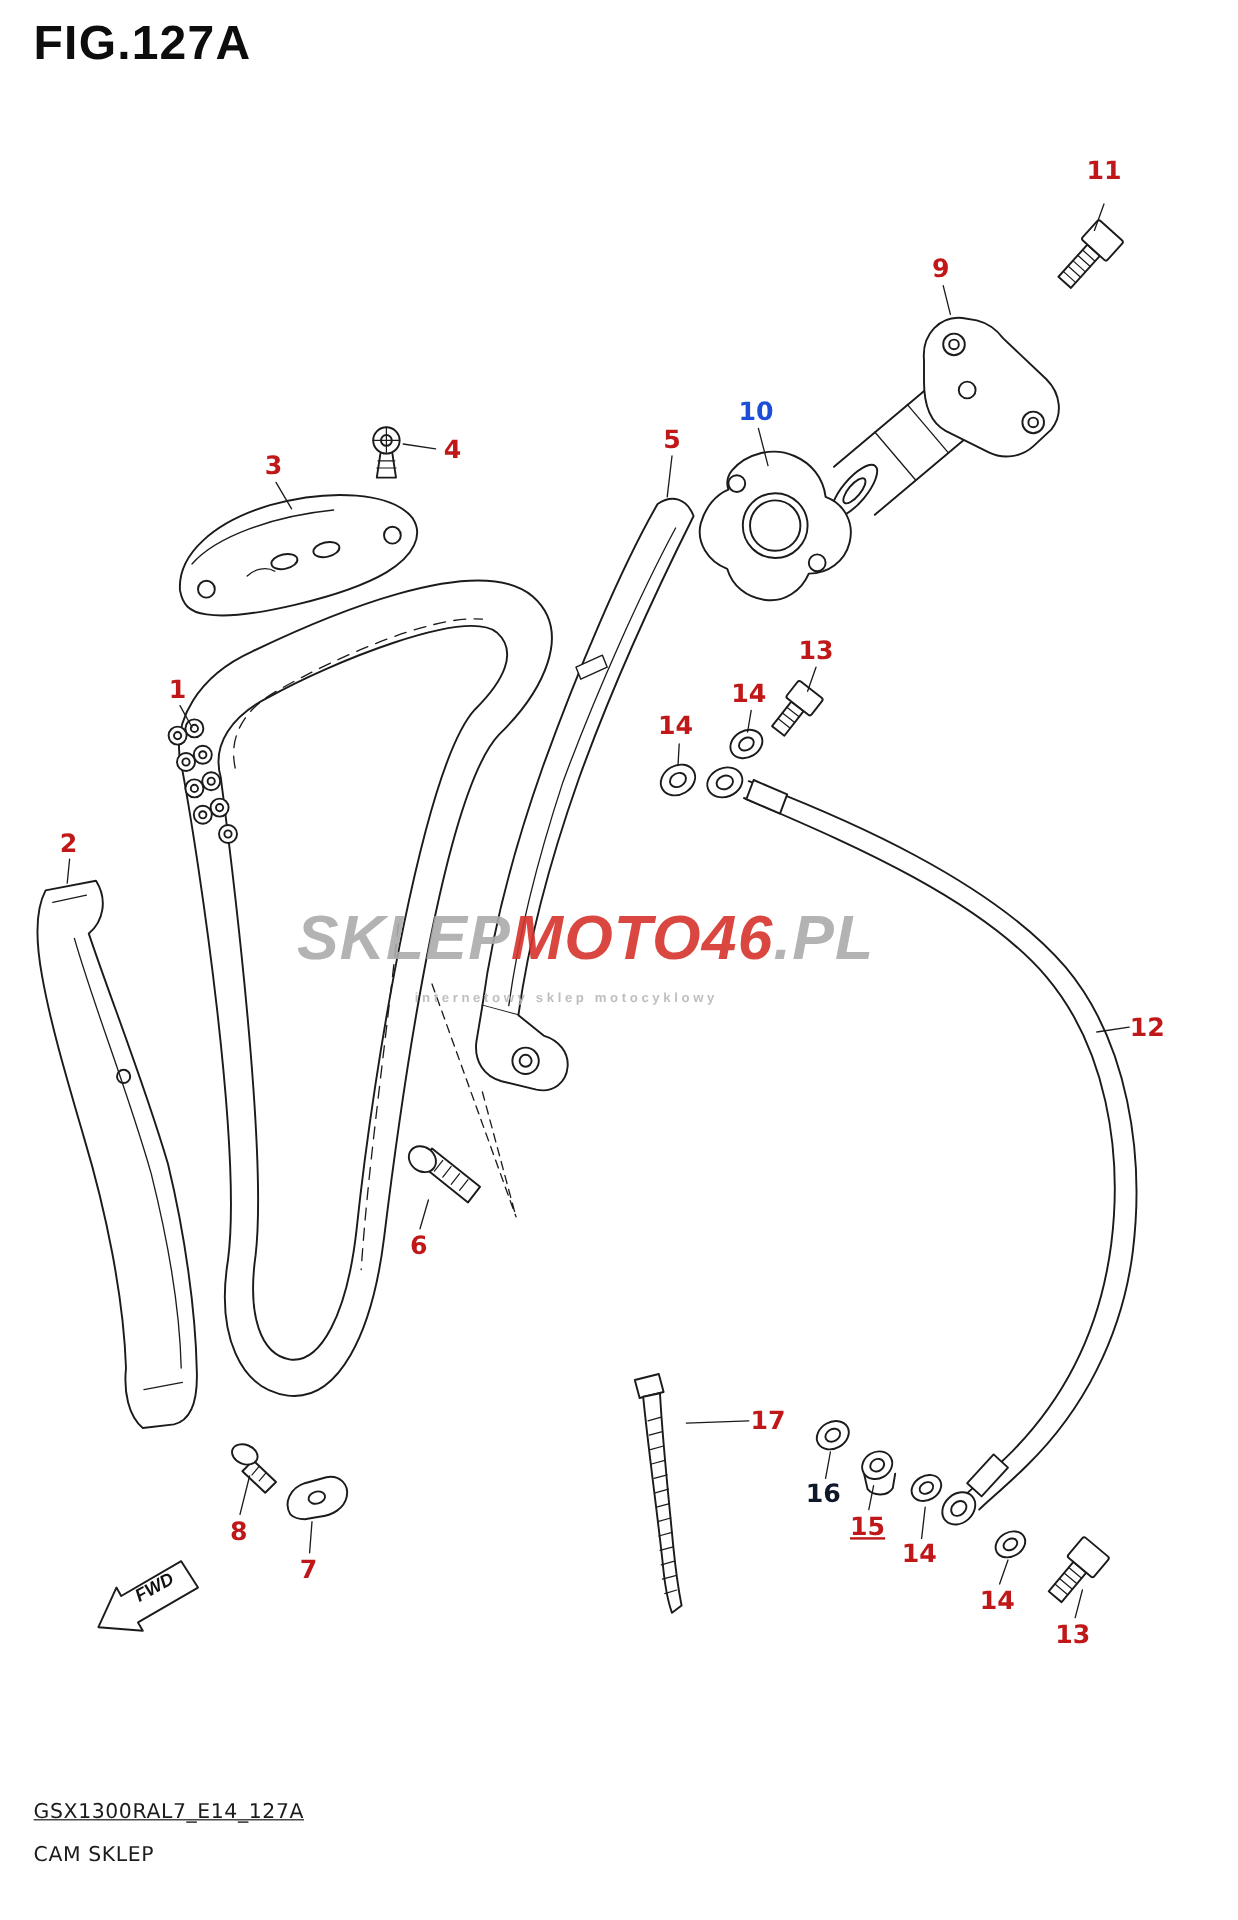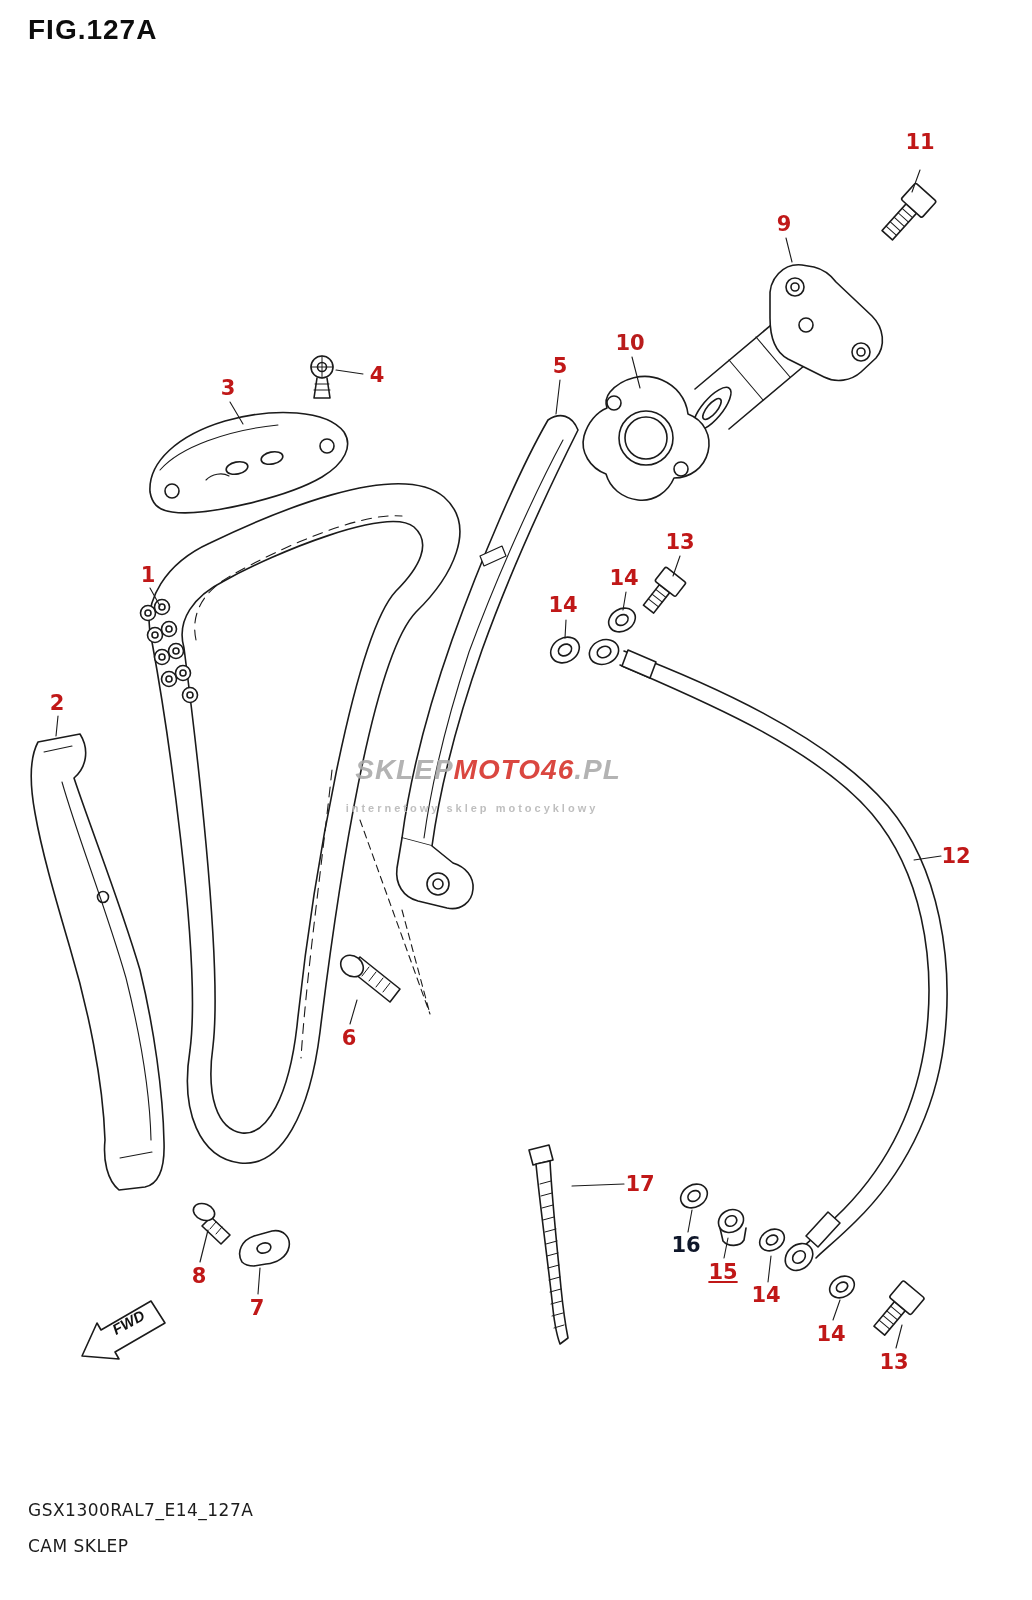--- a/index.html
+++ b/index.html
@@ -2,45 +2,45 @@
 <html><head>
 <meta charset="utf-8">
 <style>
   html,body { margin:0; padding:0; background:#ffffff; }
   .canvas {
     position:relative; width:1032px; height:1600px; background:#ffffff;
     font-family:"Liberation Sans", sans-serif; overflow:hidden;
   }
   .fig-title {
     position:absolute; left:28px; top:14px;
-    font-size:28px; font-weight:800; color:#0d0d0d; letter-spacing:1px;
+    font-size:40px; font-weight:800; color:#0d0d0d; letter-spacing:1px;
   }
   .diagram-svg { position:absolute; left:0; top:0; }
   svg text { font-family:"Liberation Sans", sans-serif; }
 
   .callout-layer { position:absolute; inset:0; }
   .callout {
     position:absolute; transform:translate(-50%,-50%);
     font:600 21px "DejaVu Sans", sans-serif;
   }
 
   .watermark {
     position:absolute; left:472px; top:756px; transform:translateX(-50%);
     text-align:center; white-space:nowrap; opacity:0.9; pointer-events:none;
   }
-  .wm-main { font-style:italic; font-weight:800; font-size:28px; letter-spacing:1px; line-height:1;margin-left:32px; }
+  .wm-main { font-style:italic; font-weight:800; font-size:52px; letter-spacing:1px; line-height:1;margin-left:32px; }
   .wm-gray { color:#ababab; }
   .wm-red  { color:#d6342c; }
   .wm-sub  { margin-top:18px; font-size:11px; font-weight:600; letter-spacing:3px; color:#b8b8b8; }
 
   .footer-code, .footer-caption {
     position:absolute; left:28px; color:#1c1c1c;
     font:500 17px "DejaVu Sans", sans-serif; letter-spacing:0.5px;
   }
-  .footer-code { top:1500px; }
+  .footer-code { top:1500px;text-decoration:underline; }
   .footer-caption { top:1536px; }
 </style>
 </head>
 <body>
 
 <div class="canvas">
 
   <div class="fig-title">FIG.127A</div>
 
   <svg class="diagram-svg" width="1032" height="1600" viewBox="0 0 1032 1600">
@@ -250,21 +250,21 @@
   <div class="callout-layer">
       <span class="callout" style="left: 148px; top: 575px; color: rgb(192, 24, 24);">1</span>
       <span class="callout" style="left: 57px; top: 703px; color: rgb(192, 24, 24);">2</span>
       <span class="callout" style="left: 228px; top: 388px; color: rgb(192, 24, 24);">3</span>
       <span class="callout" style="left: 377px; top: 375px; color: rgb(192, 24, 24);">4</span>
       <span class="callout" style="left: 560px; top: 366px; color: rgb(192, 24, 24);">5</span>
       <span class="callout" style="left: 349px; top: 1038px; color: rgb(192, 24, 24);">6</span>
       <span class="callout" style="left: 257px; top: 1308px; color: rgb(192, 24, 24);">7</span>
       <span class="callout" style="left: 199px; top: 1276px; color: rgb(192, 24, 24);">8</span>
       <span class="callout" style="left: 784px; top: 224px; color: rgb(192, 24, 24);">9</span>
-      <span class="callout" style="left: 630px; top: 343px; color: #b91c1c;">10</span>
+      <span class="callout" style="left: 630px; top: 343px; color: #1d4ed8;">10</span>
       <span class="callout" style="left: 920px; top: 142px; color: rgb(192, 24, 24);">11</span>
       <span class="callout" style="left: 956px; top: 856px; color: rgb(192, 24, 24);">12</span>
       <span class="callout" style="left: 680px; top: 542px; color: rgb(192, 24, 24);">13</span>
       <span class="callout" style="left: 894px; top: 1362px; color: rgb(192, 24, 24);">13</span>
       <span class="callout" style="left: 624px; top: 578px; color: rgb(192, 24, 24);">14</span>
       <span class="callout" style="left: 563px; top: 605px; color: rgb(192, 24, 24);">14</span>
       <span class="callout" style="left: 766px; top: 1295px; color: rgb(192, 24, 24);">14</span>
       <span class="callout" style="left: 831px; top: 1334px; color: rgb(192, 24, 24);">14</span>
       <span class="callout" style="left: 723px; top: 1272px; color: rgb(192, 24, 24); text-decoration: underline;">15</span>
       <span class="callout" style="left: 686px; top: 1245px; color: #0f172a;">16</span>

